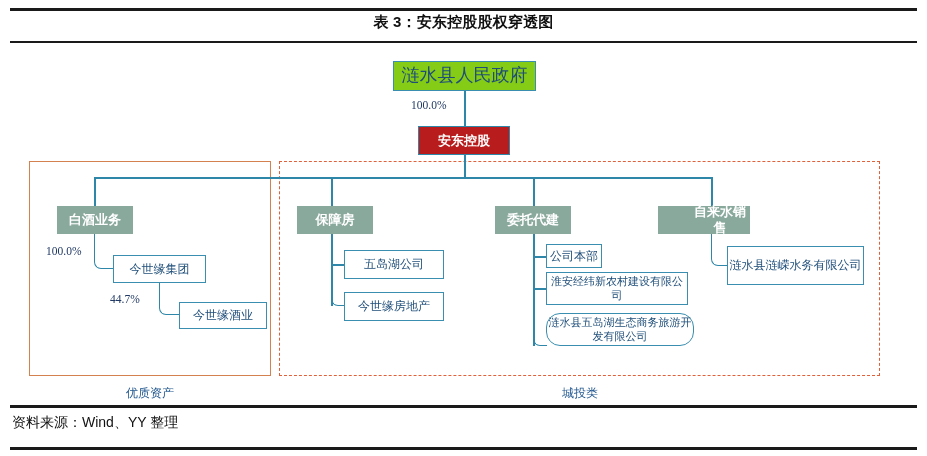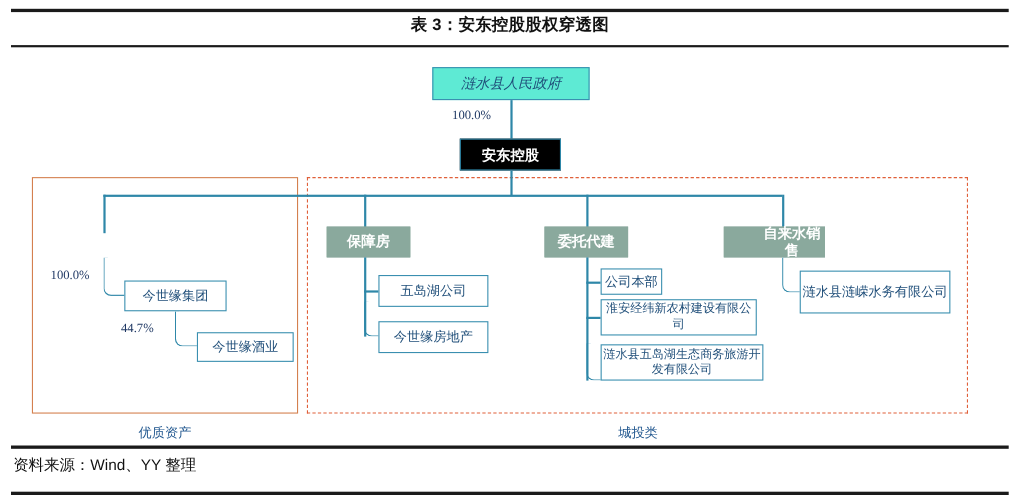--- a/index.html
+++ b/index.html
@@ -77,28 +77,27 @@
     position: absolute;
     box-sizing: border-box;
     display: flex;
     align-items: center;
     justify-content: center;
     text-align: center;
     line-height: 1.22;
     font-family: "Liberation Serif", "DejaVu Serif", serif;
   }
   .node-gov {
-    background: #5eead4;
+    background: #84cc16;
     border: 1.4px solid #3A8FB0;
     color: #1F4E79;
-    font-size: 13px;
-    font-style: italic;
+    font-size: 18px;
   }
   .node-root {
-    background: #000000;
+    background: #b91c1c;
     border: 1.4px solid #2E87A8;
     color: #ffffff;
     font-size: 13px;
     font-weight: bold;
   }
   .node-seg {
     background: #8AA99D;
     border: 1px solid #8AA99D;
     color: #ffffff;
     font-size: 13px;
@@ -163,20 +162,21 @@
 
   <div class="conn conn-v" style="left:464px; top:155px; height:23px;"></div>
 
   <div class="conn conn-h" style="left:94px; top:177px; width:617px;"></div>
 
   <div class="conn conn-v" style="left:94px;  top:177px; height:35px;"></div>
   <div class="conn conn-v" style="left:331px; top:177px; height:35px;"></div>
   <div class="conn conn-v" style="left:533px; top:177px; height:35px;"></div>
   <div class="conn conn-v" style="left:711px; top:177px; height:35px;"></div>
 
+  <div class="node node-seg" style="left:57px; top:206px; width:76px; height:28px;">白酒业务</div>
   <div class="node node-seg" style="left:297px; top:206px; width:76px; height:28px;">保障房</div>
   <div class="node node-seg" style="left:495px; top:206px; width:76px; height:28px;">委托代建</div>
   <div class="node node-seg" style="left:658px; top:206px; width:92px; height:28px;padding-left:32px;">自来水销售</div>
 
   <div class="elbow" style="left:94px; top:234px; width:20px; height:35px;"></div>
   <div class="pct" style="left:46px; top:245px;">100.0%</div>
   <div class="node node-leaf" style="left:113px; top:255px; width:93px; height:28px;text-align:center;">今世缘集团</div>
 
   <div class="elbow" style="left:159px; top:283px; width:21px; height:32px;"></div>
   <div class="pct" style="left:110px; top:293px;">44.7%</div>
@@ -189,20 +189,20 @@
   <div class="node node-leaf" style="left:344px; top:250px; width:100px; height:29px;">五岛湖公司</div>
   <div class="node node-leaf" style="left:344px; top:292px; width:100px; height:29px;">今世缘房地产</div>
 
   <div class="conn conn-v" style="left:533px; top:234px; height:112px;"></div>
   <div class="conn conn-h" style="left:533px; top:256px; width:14px;"></div>
   <div class="conn conn-h" style="left:533px; top:288px; width:14px;"></div>
   <div class="elbow" style="left:533px; top:312px; width:14px; height:34px;"></div>
 
   <div class="node node-leaf" style="left:546px; top:244px; width:56px; height:24px;">公司本部</div>
   <div class="node node-leaf small" style="left:546px; top:272px; width:142px; height:33px;">淮安经纬新农村建设有限公司</div>
-  <div class="node node-leaf small" style="left:546px; top:313px; width:148px; height:33px;">涟水县五岛湖生态商务旅游开发有限公司</div>
+  <div class="node node-leaf small" style="left:546px; top:313px; width:148px; height:33px;border-radius:14px;">涟水县五岛湖生态商务旅游开发有限公司</div>
 
   <div class="elbow" style="left:711px; top:234px; width:17px; height:32px;"></div>
   <div class="node node-leaf" style="left:727px; top:246px; width:137px; height:39px;">涟水县涟嵘水务有限公司</div>
 
   <div class="source">资料来源：Wind、YY 整理</div>
 
 </div>
 
 </body></html>

